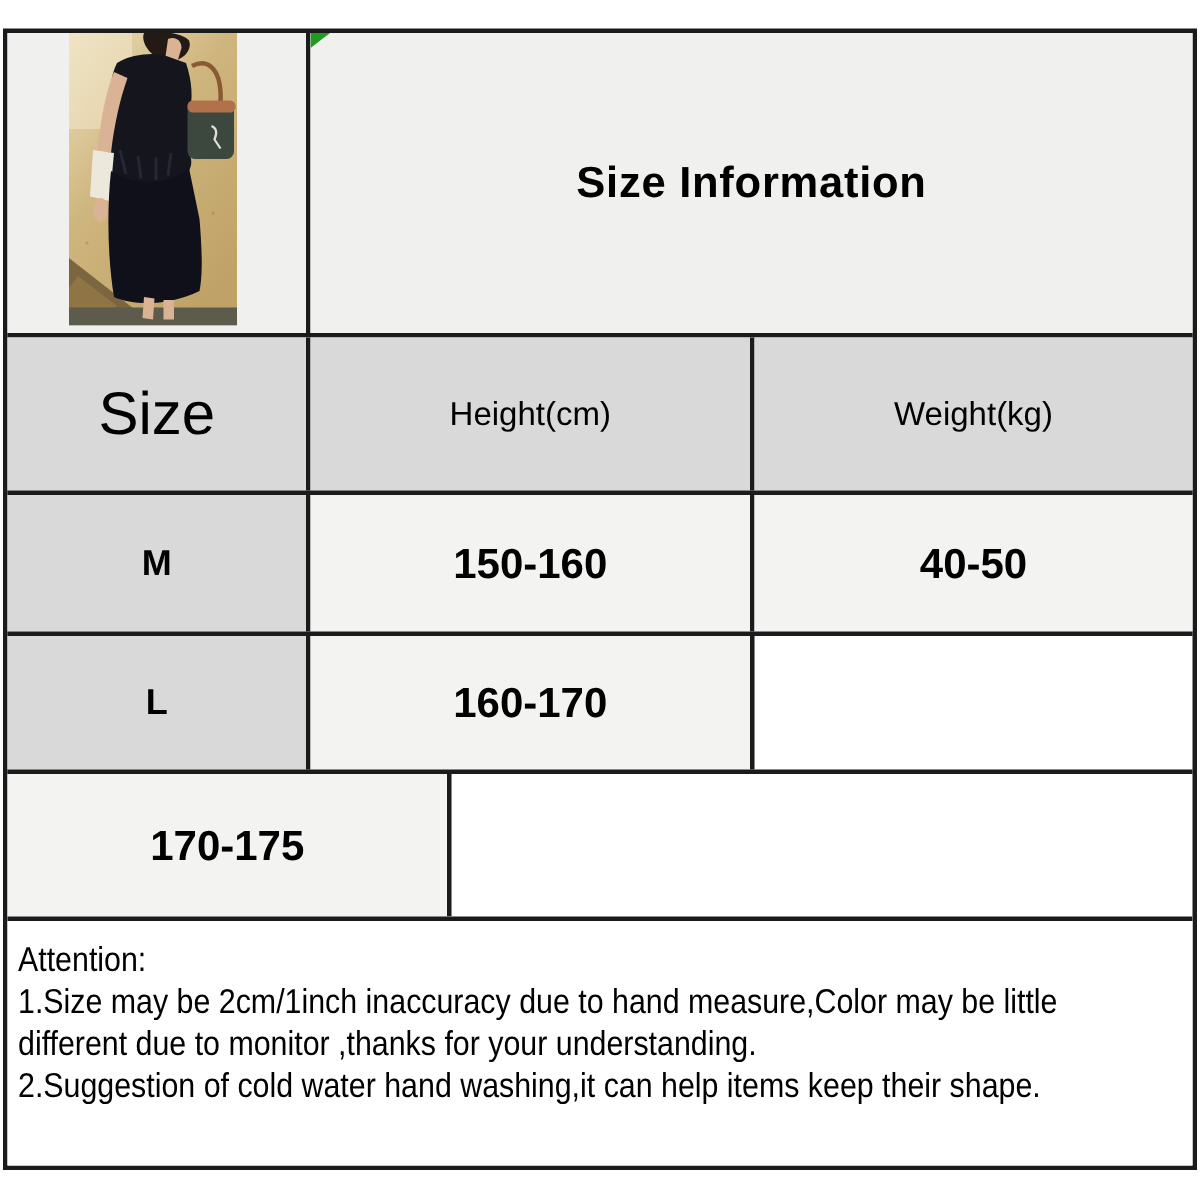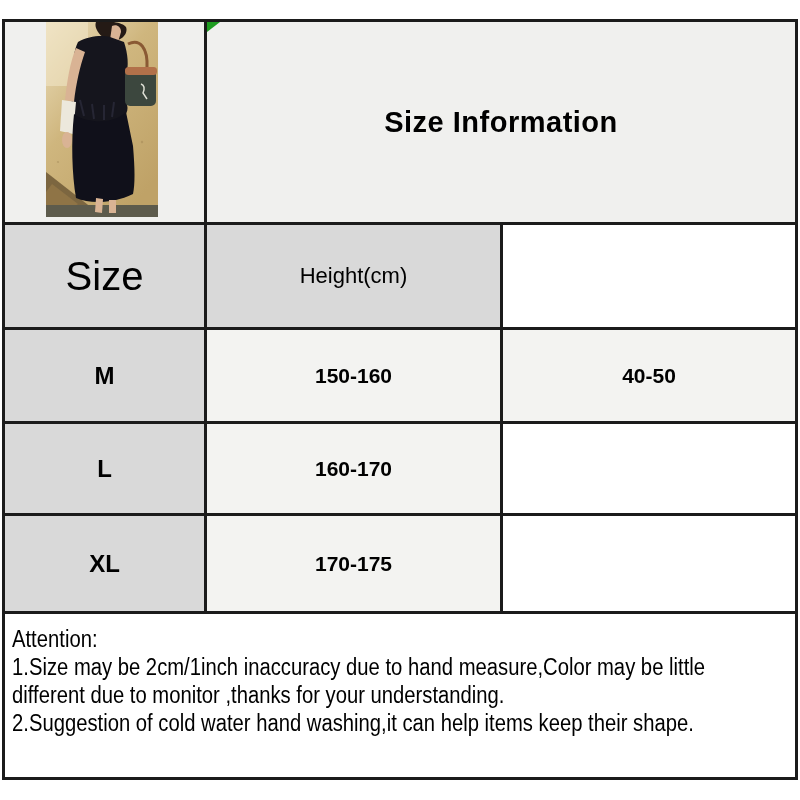--- a/index.html
+++ b/index.html
@@ -32,21 +32,21 @@
     border-top:10px solid #1e9c20;border-right:13px solid transparent;
   }
   
   .header-row{height:105px;border-top:3px solid #1b1b1b;}
   .header-row .cell{background:#d9d9d9;font-weight:normal;}
   .th-size{font-size:40px;}
   .th{font-size:22px;text-align:right;}
   
   .data-row{border-top:3px solid #1b1b1b;}
   .data-row .col1{background:#d9d9d9;font-weight:bold;font-size:24px;}
-  .data-row .col2,.data-row .col3{background:#f3f3f1;font-size:21px;font-weight:600;}
+  .data-row .col2,.data-row .col3{background:#f3f3f1;font-size:28px;font-weight:600;}
   .row-m{height:94px;}
   .row-l{height:92px;}
   .row-xl{height:98px;}
   
   .attention{
     flex:1;border-top:3px solid #1b1b1b;background:#fff;
     padding:11px 0 0 7px;overflow:hidden;
   }
   .attn-line{
     font-size:23px;line-height:28px;white-space:nowrap;
@@ -109,35 +109,35 @@
     </div>
     <div class="cell col2-3 title-cell" style="flex:1;">
       <span class="corner-triangle"></span>
       <div class="title">Size Information</div>
     </div>
   </div>
 
   <div class="row header-row">
     <div class="cell col1 th-size">Size</div>
     <div class="cell col2 th">Height(cm)</div>
+    <div class="cell col3 th">Weight(kg)</div>
   </div>
 
   <div class="row data-row row-m">
     <div class="cell col1">M</div>
     <div class="cell col2">150-160</div>
     <div class="cell col3">40-50</div>
   </div>
 
   <div class="row data-row row-l">
     <div class="cell col1">L</div>
     <div class="cell col2">160-170</div>
   </div>
 
   <div class="row data-row row-xl">
-    <div class="cell col1">XL</div>
     <div class="cell col2">170-175</div>
   </div>
 
   <div class="attention">
     <div class="attn-line">Attention:</div>
     <div class="attn-line">1.Size may be 2cm/1inch inaccuracy due to hand measure,Color may be little</div>
     <div class="attn-line">different due to monitor ,thanks for your understanding.</div>
     <div class="attn-line">2.Suggestion of cold water hand washing,it can help items keep their shape.</div>
   </div>
 

